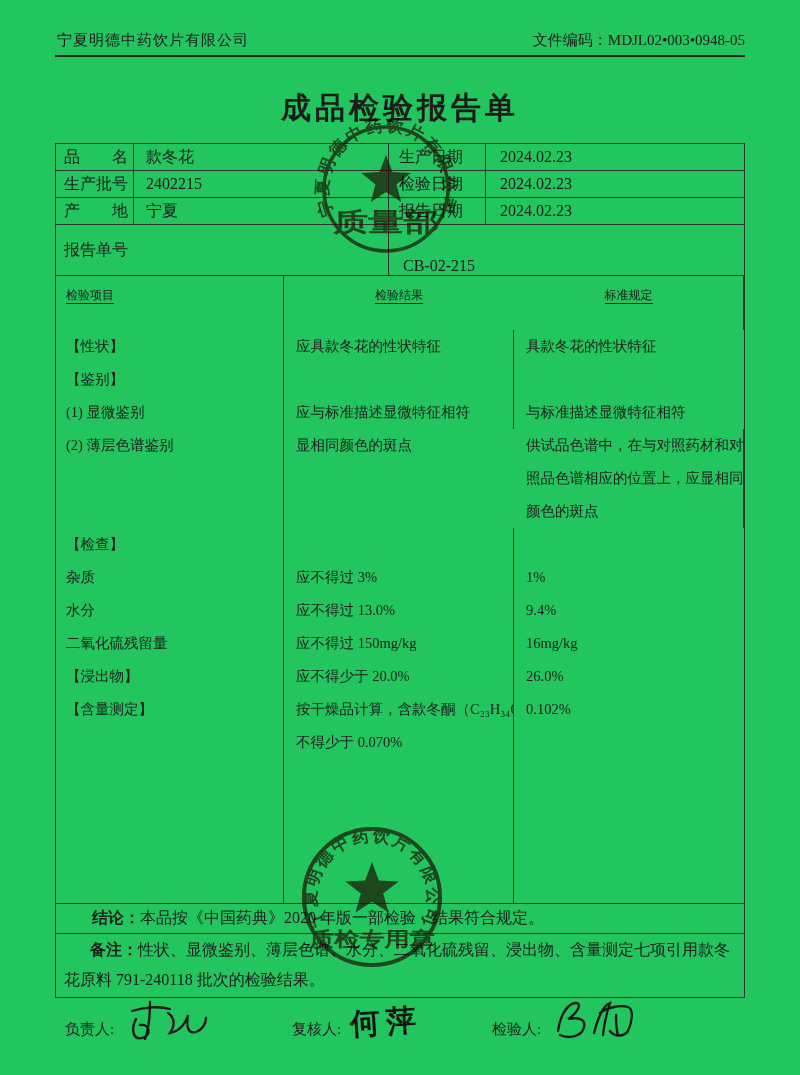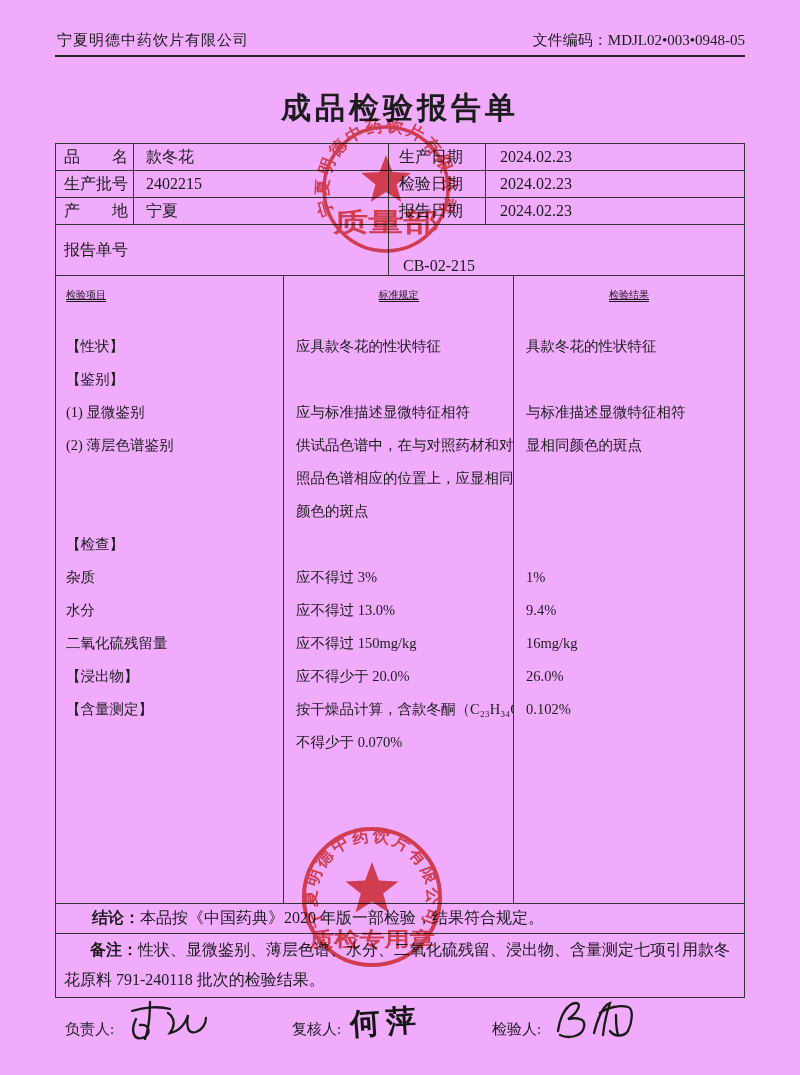--- a/index.html
+++ b/index.html
@@ -1,17 +1,17 @@
 <!DOCTYPE html>
 <html><head>
 <meta charset="utf-8">
 <style>
   html,body{margin:0;padding:0;background:#fff;}
   .page{
-    position:relative;width:800px;height:1075px;background:#f0abfc;
+    position:relative;width:800px;height:1075px;background:#22c55e;
     font-family:"Liberation Serif","DejaVu Serif",serif;color:#1c1c1c;
     overflow:hidden;
   }
   
   .hdr-company{position:absolute;left:57px;top:31px;font-size:15px;letter-spacing:1px;}
   .hdr-code{position:absolute;right:55px;top:31px;font-size:15px;margin-left:34px;}
   .hdr-rule{position:absolute;left:55px;width:690px;top:55px;height:2px;background:#222;}
   
   .title{position:absolute;left:0;width:800px;top:88px;text-align:center;
          font-size:30px;font-weight:bold;letter-spacing:4px;}
@@ -35,21 +35,21 @@
   .mrow{display:flex;box-sizing:border-box;}
   .mrow.h1{height:33px;}
   .mrow.h2{height:66px;}
   .mrow.h3{height:99px;}
   .mrow.hdr{height:54px;}
   .mrow.fill{flex:1;}
   .mc{box-sizing:border-box;line-height:33px;overflow:hidden;}
   .mc1{width:228px;border-right:1.5px solid #333;padding-left:10px;}
   .mc2{width:230px;border-right:1.5px solid #333;padding-left:12px;}
   .mc3{flex:1;padding-left:12px;}
-  .mrow.hdr .mc{line-height:20px;padding-top:9px;font-size:10px;text-decoration:underline;}
+  .mrow.hdr .mc{line-height:20px;padding-top:9px;font-size:12px;}
   .mrow.hdr .mc2,.mrow.hdr .mc3{text-align:center;padding-left:0;}
   .uline{border-bottom:1px solid #1c1c1c;padding-bottom:1px;}
   .mline{white-space:nowrap;line-height:33px;}
   
   .concl-row{position:absolute;left:55px;top:904px;width:690px;height:30px;
              border:1.5px solid #333;border-top:none;box-sizing:border-box;
              font-size:16px;line-height:27px;padding:0 10px;}
   .remark-row{position:absolute;left:55px;top:934px;width:690px;height:64px;
               border:1.5px solid #333;border-top:none;box-sizing:border-box;
               font-size:16px;line-height:30px;padding:1px 8px 16px 8px;}
@@ -96,47 +96,47 @@
     </div>
     <div class="info-row">
       <div class="ic ic-rl">报告单号</div>
       <div class="ic ic-rv">CB-02-215</div>
     </div>
   </div>
 
   <div class="main-table">
     <div class="mrow hdr">
       <div class="mc mc1"><span class="uline">检验项目</span></div>
+      <div class="mc mc3"><span class="uline">检验结果</span></div>
       <div class="mc mc2"><span class="uline">标准规定</span></div>
-      <div class="mc mc3"><span class="uline">检验结果</span></div>
     </div>
 
     <div class="mrow h1">
       <div class="mc mc1">【性状】</div>
       <div class="mc mc2">应具款冬花的性状特征</div>
       <div class="mc mc3">具款冬花的性状特征</div>
     </div>
     <div class="mrow h1">
       <div class="mc mc1">【鉴别】</div>
       <div class="mc mc2"></div>
       <div class="mc mc3"></div>
     </div>
     <div class="mrow h1">
       <div class="mc mc1">(1) 显微鉴别</div>
       <div class="mc mc2">应与标准描述显微特征相符</div>
       <div class="mc mc3">与标准描述显微特征相符</div>
     </div>
     <div class="mrow h3">
       <div class="mc mc1">(2) 薄层色谱鉴别</div>
+      <div class="mc mc3">显相同颜色的斑点</div>
       <div class="mc mc2">
         <div class="mline">供试品色谱中，在与对照药材和对</div>
         <div class="mline">照品色谱相应的位置上，应显相同</div>
         <div class="mline">颜色的斑点</div>
       </div>
-      <div class="mc mc3">显相同颜色的斑点</div>
     </div>
     <div class="mrow h1">
       <div class="mc mc1">【检查】</div>
       <div class="mc mc2"></div>
       <div class="mc mc3"></div>
     </div>
     <div class="mrow h1">
       <div class="mc mc1">杂质</div>
       <div class="mc mc2">应不得过 3%</div>
       <div class="mc mc3">1%</div>

